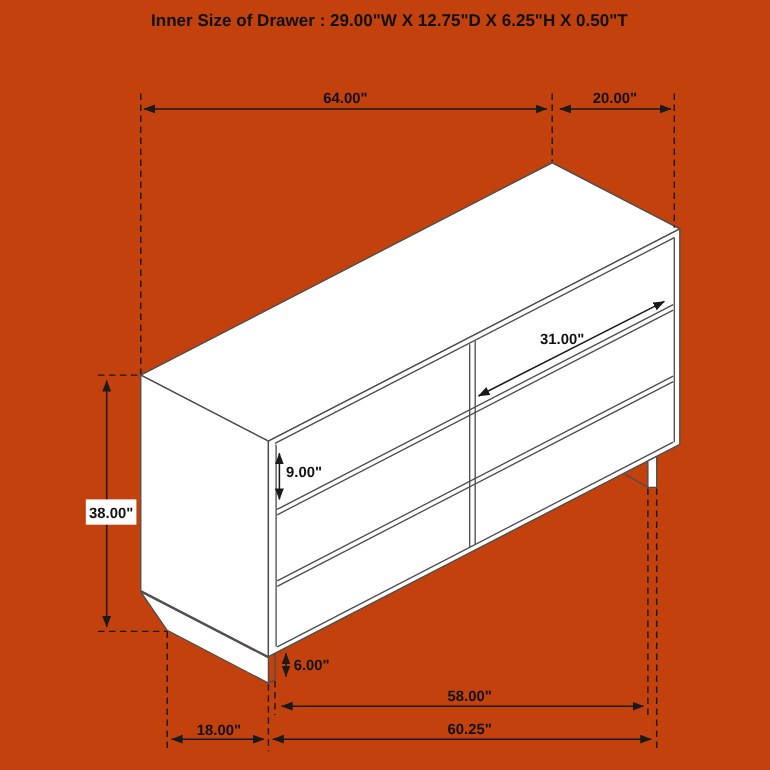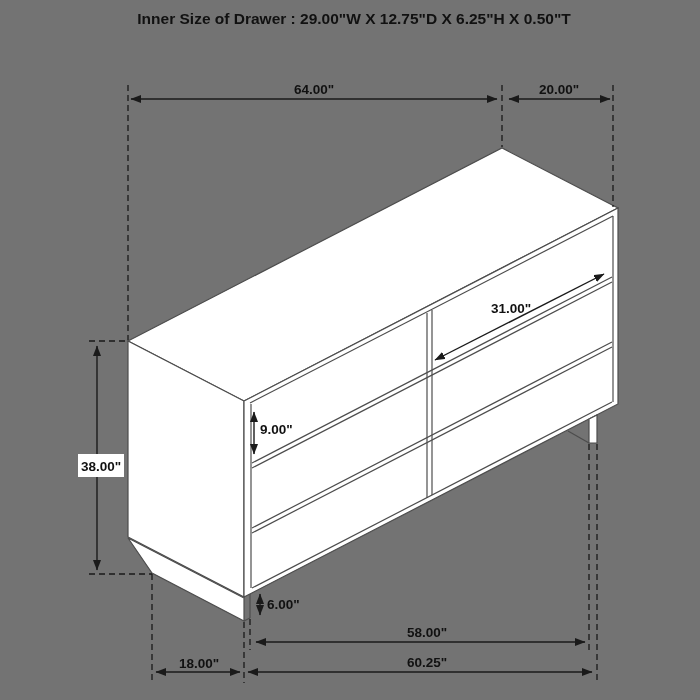--- a/index.html
+++ b/index.html
@@ -1,16 +1,16 @@
 <!DOCTYPE html>
 <html><head>
 <meta charset="utf-8">
 <style>
   html,body{margin:0;padding:0;background:#fff;}
-  #stage{width:700px;height:700px;background:#737373;position:relative;overflow:hidden;}
+  #stage{width:700px;height:700px;background:#c2410c;position:relative;overflow:hidden;}
   svg{display:block;}
   text{font-family:"Liberation Sans", sans-serif;font-weight:bold;fill:#111111;}
   .dim-label{font-size:13.5px;}
   .title-label{font-size:15.5px;}
   .cab{stroke:#4d4d4d;stroke-width:1.2;fill:none;}
   .cabf{stroke:#4d4d4d;stroke-width:1.2;fill:#ffffff;}
   .dimline{stroke:#1a1a1a;stroke-width:1.4;fill:none;}
   .ext{stroke:#1a1a1a;stroke-width:1.3;fill:none;stroke-dasharray:6 4;}
 </style>
 </head>

